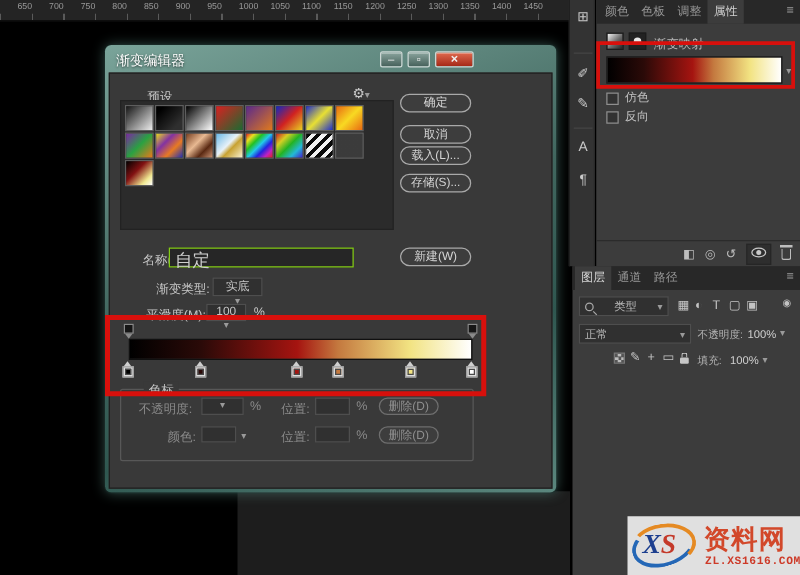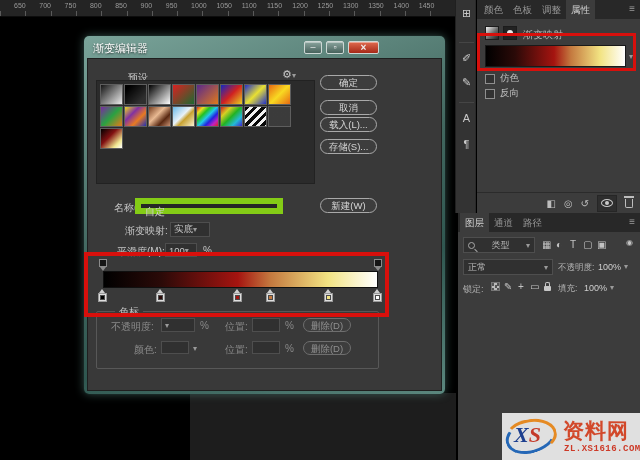--- a/index.html
+++ b/index.html
@@ -76,23 +76,23 @@
   .titlebar{position:relative;height:20px;}
   .dlg-title{position:absolute;left:7px;top:3px;font-size:11px;color:#fff;text-shadow:0 1px 2px rgba(0,0,0,.7);}
   .winbtn{position:absolute;top:3px;height:13px;border:1px solid #cdd8d5;border-radius:2px;
     background:linear-gradient(180deg,#8aa49d,#47625c);box-shadow:inset 0 1px rgba(255,255,255,.4);
     color:#f0f0f0;font-size:9px;line-height:11px;text-align:center;}
   .winbtn.close{background:linear-gradient(180deg,#e06b4f,#a52817);font-size:10px;font-weight:bold;}
   .dlg-body{position:absolute;left:3px;right:3px;top:22px;bottom:3px;background:#393939;border:1px solid #1f1f1f;}
   .dlbl{position:absolute;font-size:10px;color:#c6c6c6;}
   .dbtn{position:absolute;width:57px;height:15px;border:1px solid #a9a9a9;border-radius:8px;background:#3d3d3d;
     color:#d6d6d6;font-size:9.5px;text-align:center;line-height:13px;}
-  .dinput{position:absolute;background:#262626;border:6px solid #84cc16;color:#cfcfcf;font-size:10px;padding:1px 4px;}
+  .dinput{position:absolute;background:#262626;border:1px solid #84cc16;color:#cfcfcf;font-size:14px;padding:1px 4px;}
   .ddl{position:absolute;background:#303030;border:1px solid #4e4e4e;color:#c6c6c6;font-size:9.5px;
-    display:flex;align-items:center;padding:0 3px;}
+    display:flex;align-items:center;padding:0 3px;flex-direction:column;}
   #preset-grid{position:absolute;left:8px;top:21px;width:219px;height:104px;background:#2b2b2b;
     border:1px solid #222;display:flex;flex-wrap:wrap;align-content:flex-start;gap:1px;padding:3px;}
   .swatch{width:23px;height:21px;border:1px solid #5e5e5e;position:relative;background:#2f2f2f;}
   .swatch-fill{position:absolute;inset:0;}
   .gearwrap{position:absolute;color:#c9c9c9;font-size:11px;}
   .gradbar{position:absolute;left:15px;top:212px;width:275px;height:17px;border:1px solid #101010;}
   #opacity-stops{position:absolute;left:15px;top:200px;width:275px;height:11px;}
   #color-stops{position:absolute;left:15px;top:230px;width:275px;height:13px;}
   .ostop{position:absolute;top:0;width:8px;height:8px;background:#161616;border:1px solid #8a8a8a;}
   .ostop::after{content:'';position:absolute;top:7px;left:0px;border:3px solid transparent;border-top:4px solid #8a8a8a;}
@@ -210,21 +210,20 @@
     <span class="ficon" style="left:168px;top:25px;font-size:8px">◉</span>
 
     <div class="fieldbox" style="left:5px;top:46px;width:90px;height:16px">
       <span>正常</span>
       <span class="chev" style="position:static">▾</span>
     </div>
     <span class="lrow" style="left:100px;top:49px;font-size:8.5px">不透明度:</span>
     <span class="lrow" style="left:140px;top:49px;color:#cfcfcf">100%</span>
     <span class="chev" style="left:166px;top:49px">▾</span>
 
-    <span class="lrow" style="left:5px;top:70px">锁定:</span>
     <span class="mini-checker" style="position:absolute;left:33px;top:69px"></span>
     <span class="ficon" style="left:46px;top:68px">✎</span>
     <span class="ficon" style="left:60px;top:68px">+</span>
     <span class="ficon" style="left:72px;top:68px">▭</span>
     <span class="lockic" style="position:absolute;left:86px;top:73px"></span>
     <span class="lrow" style="left:100px;top:70px;font-size:8.5px">填充:</span>
     <span class="lrow" style="left:126px;top:70px;color:#cfcfcf">100%</span>
     <span class="chev" style="left:152px;top:70px">▾</span>
 
 
@@ -232,21 +231,21 @@
   </div>
 
   <div class="dialog">
     <div class="titlebar">
       <span class="dlg-title">渐变编辑器</span>
       <span class="winbtn" style="left:218px;width:18px">–</span>
       <span class="winbtn" style="left:240px;width:18px">▫</span>
       <span class="winbtn close" style="left:262px;width:31px">×</span>
     </div>
     <div class="dlg-body">
-      <span class="dlbl" style="left:40px;top:12px">预设</span>
+      <span class="dlbl" style="left:30px;top:12px">预设</span>
       <span class="gearwrap" style="left:194px;top:9px"><span>⚙</span><span class="chev" style="position:static">▾</span></span>
 
       <div id="preset-grid">
           <div class="swatch">
             <div class="swatch-fill" style="background: linear-gradient(135deg, rgb(21, 21, 21), rgb(237, 237, 237));"></div>
           </div>
           <div class="swatch checker">
             <div class="swatch-fill" style="background: linear-gradient(135deg, rgb(0, 0, 0) 15%, rgba(0, 0, 0, 0) 80%);"></div>
           </div>
           <div class="swatch">
@@ -298,21 +297,21 @@
 
       <span class="dbtn" style="left:232px;top:16px">确定</span>
       <span class="dbtn" style="left:232px;top:41px">取消</span>
       <span class="dbtn" style="left:232px;top:58px">载入(L)...</span>
       <span class="dbtn" style="left:232px;top:80px">存储(S)...</span>
 
       <span class="dlbl" style="left:26px;top:142px">名称(N):</span>
       <span class="dinput" style="left:47px;top:139px;width:148px;height:16px">自定</span>
       <span class="dbtn" style="left:232px;top:139px">新建(W)</span>
 
-      <span class="dlbl" style="left:37px;top:165px">渐变映射:</span>
+      <span class="dlbl" style="left:37px;top:165px">渐变类型:</span>
       <div class="ddl" style="left:82px;top:163px;width:40px;height:15px">
         <span>实底</span>
         <span class="chev" style="position:static">▾</span>
       </div>
 
       <span class="dlbl" style="left:29px;top:186px">平滑度(M):</span>
       <div class="ddl" style="left:77px;top:184px;width:32px;height:14px">
         <span>100</span>
         <span class="chev" style="position:static">▾</span>
       </div>

